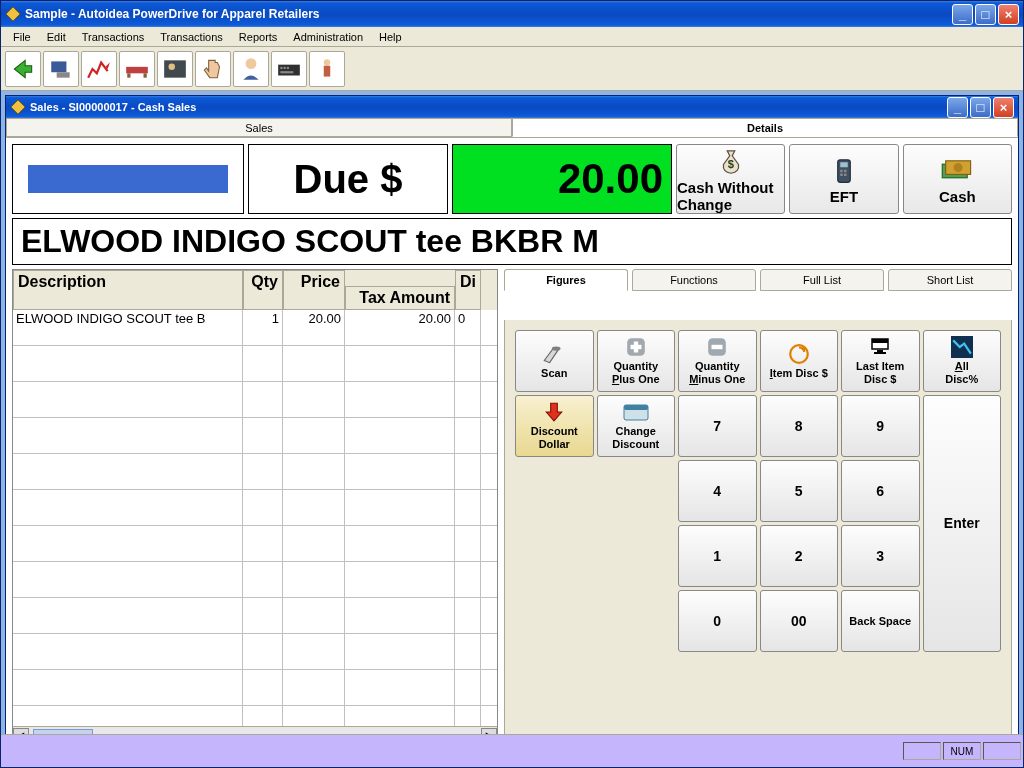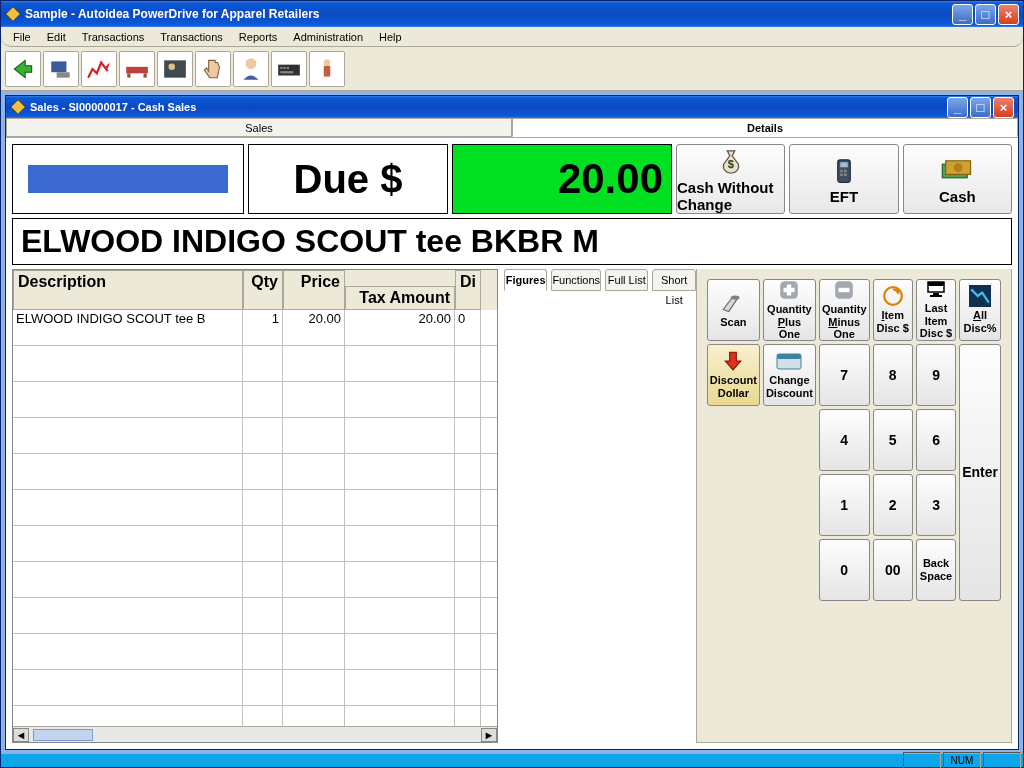--- a/index.html
+++ b/index.html
@@ -8,21 +8,21 @@
 
 .outer-window { width: 1024px; height: 768px; border: 1px solid #0a246a; display: flex; flex-direction: column; }
 .titlebar { background: linear-gradient(to bottom, #3a7de0 0%, #0c5ad8 8%, #0a4bc4 45%, #0a4bc4 55%, #0c5ad8 92%, #3a7de0 100%); height: 26px; display: flex; align-items: center; padding: 0 4px; color: #fff; font-weight: bold; }
 .titlebar .icon { width: 16px; height: 16px; margin-right: 4px; display: inline-flex; align-items: center; justify-content: center; }
 .titlebar .title { flex: 1; font-size: 12px; }
 .titlebar .ctrls { display: flex; gap: 2px; }
 .winbtn { width: 21px; height: 21px; border: 1px solid #fff; border-radius: 3px; display: flex; align-items: center; justify-content: center; font-family: Arial; font-size: 13px; font-weight: bold; cursor: pointer; }
 .winbtn.min, .winbtn.max { background: linear-gradient(#7ba7e8, #3c6cc8); color: #fff; }
 .winbtn.close { background: linear-gradient(#f08070, #d04020); color: #fff; }
 
-.menubar { background: #ece9d8; height: 20px; display: flex; align-items: center; padding: 0 4px; border-bottom: 1px solid #aca899; border-radius: 10px; }
+.menubar { background: #ece9d8; height: 20px; display: flex; align-items: center; padding: 0 4px; border-bottom: 1px solid #aca899; }
 .menubar span { padding: 2px 8px; cursor: pointer; }
 
 .toolbar { background: #ece9d8; height: 44px; display: flex; align-items: center; padding: 2px 4px; gap: 2px; border-bottom: 1px solid #aca899; }
 .tbtn { width: 36px; height: 36px; border: 1px solid #aca899; background: #fff; display: flex; align-items: center; justify-content: center; cursor: pointer; border-radius: 2px; }
 .tbtn svg { width: 26px; height: 26px; }
 
 .client { flex: 1; background: #8cb4e8; padding: 4px; position: relative; }
 
 
 .inner-window { border: 1px solid #0a246a; background: #fff; display: flex; flex-direction: column; height: 655px; }
@@ -61,34 +61,34 @@
 .gr-desc { flex: 0 0 230px; }
 .gr-qty { flex: 0 0 40px; text-align: right; }
 .gr-price { flex: 0 0 62px; text-align: right; }
 .gr-tax { flex: 0 0 110px; text-align: right; }
 .gr-di { flex: 0 0 26px; }
 .hscroll { height: 16px; background: #ece9d8; display: flex; align-items: center; border-top: 1px solid #aca899; }
 .hscroll .arrow { width: 16px; height: 14px; border: 1px solid #888; background: #ddd; display: flex; align-items: center; justify-content: center; }
 .hscroll .track { flex: 1; height: 14px; background: #e8e8e8; position: relative; }
 .hscroll .thumb { position: absolute; left: 4px; width: 60px; height: 12px; top: 1px; background: #c4d4f0; border: 1px solid #7a9ad0; }
 
-.right-panel { flex: 1; display: flex; flex-direction: row; }
+.right-panel { flex: 1; display: flex; flex-direction: column; gap: 29px; }
 .rtabs { display: flex; gap: 4px; height: 22px; }
 .rtabs .rtab { flex: 1; border: 1px solid #aca899; border-radius: 3px 3px 0 0; text-align: center; line-height: 20px; background: #f4f3ee; cursor: pointer; font-size: 11px; }
 .rtabs .rtab.active { background: #fff; font-weight: bold; border-bottom-color: #fff; }
 .rbody { flex: 1; border: 1px solid #aca899; border-top: none; padding: 10px; background: #ece9d8; }
 
 .btn-grid { display: grid; grid-template-columns: repeat(6, 1fr); grid-auto-rows: 62px; gap: 3px; }
 .kbtn { border: 1px solid #888; background: linear-gradient(#fdfdfd,#e5e5e5); display: flex; flex-direction: column; align-items: center; justify-content: center; font-size: 11px; font-weight: bold; cursor: pointer; border-radius: 3px; text-align: center; line-height: 1.15; padding: 2px; }
 .kbtn .kicon { height: 22px; display:flex; align-items:center; justify-content:center; margin-bottom: 2px; }
 .kbtn.big-text { font-size: 14px; }
 .kbtn u { text-decoration: underline; }
 .enter-btn { grid-column: 6; grid-row: 2 / span 4; }
 
-.statusbar { height: 14px; border-top: 1px solid #aca899; background: #0ea5e9; display: flex; align-items: center; justify-content: flex-end; padding: 0 2px; gap: 2px; position: absolute; bottom: 0; left: 0; right: 0; }
+.statusbar { height: 33px; border-top: 1px solid #aca899; background: #c4b5fd; display: flex; align-items: center; justify-content: flex-end; padding: 0 2px; gap: 2px; position: absolute; bottom: 0; left: 0; right: 0; }
 .statusbar .cell { border: 1px inset #aca899; height: 18px; min-width: 38px; display: flex; align-items: center; justify-content: center; font-size: 10px; padding: 0 6px; }
 .statusbar .spacer { flex: 1; }
 </style>
 </head>
 <body>
 
 <div class="outer-window">
   <div class="titlebar">
     <span class="icon">
       <svg viewBox="0 0 16 16">

